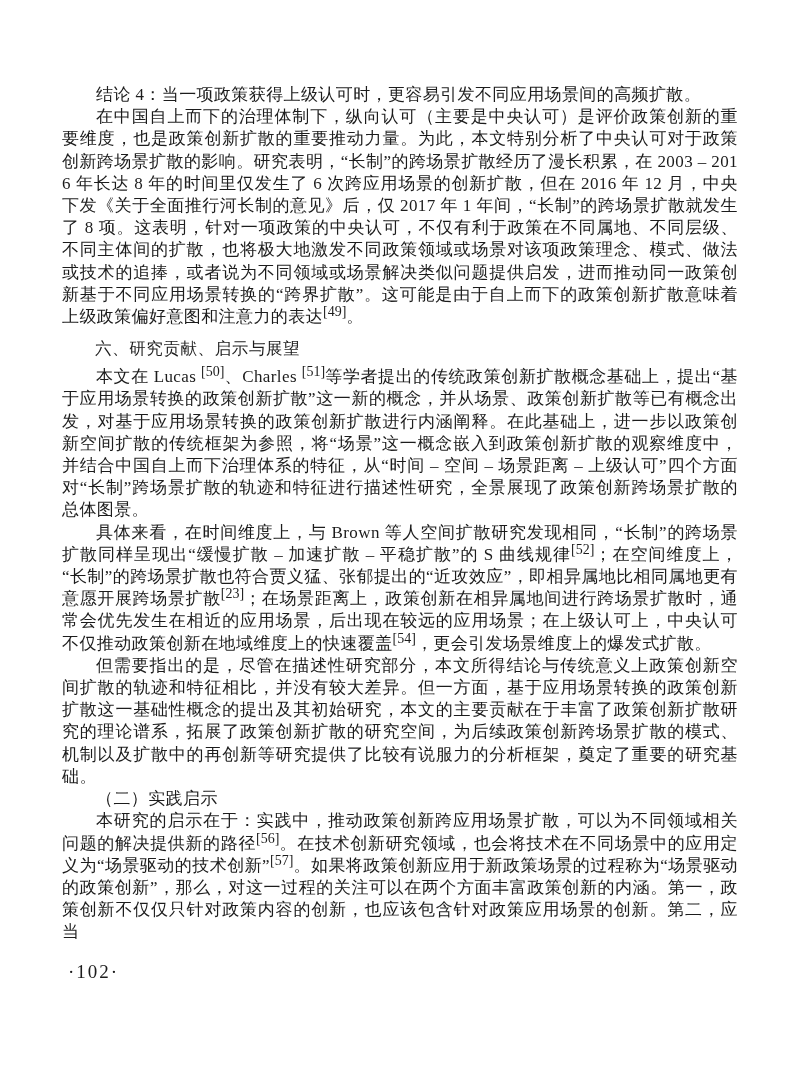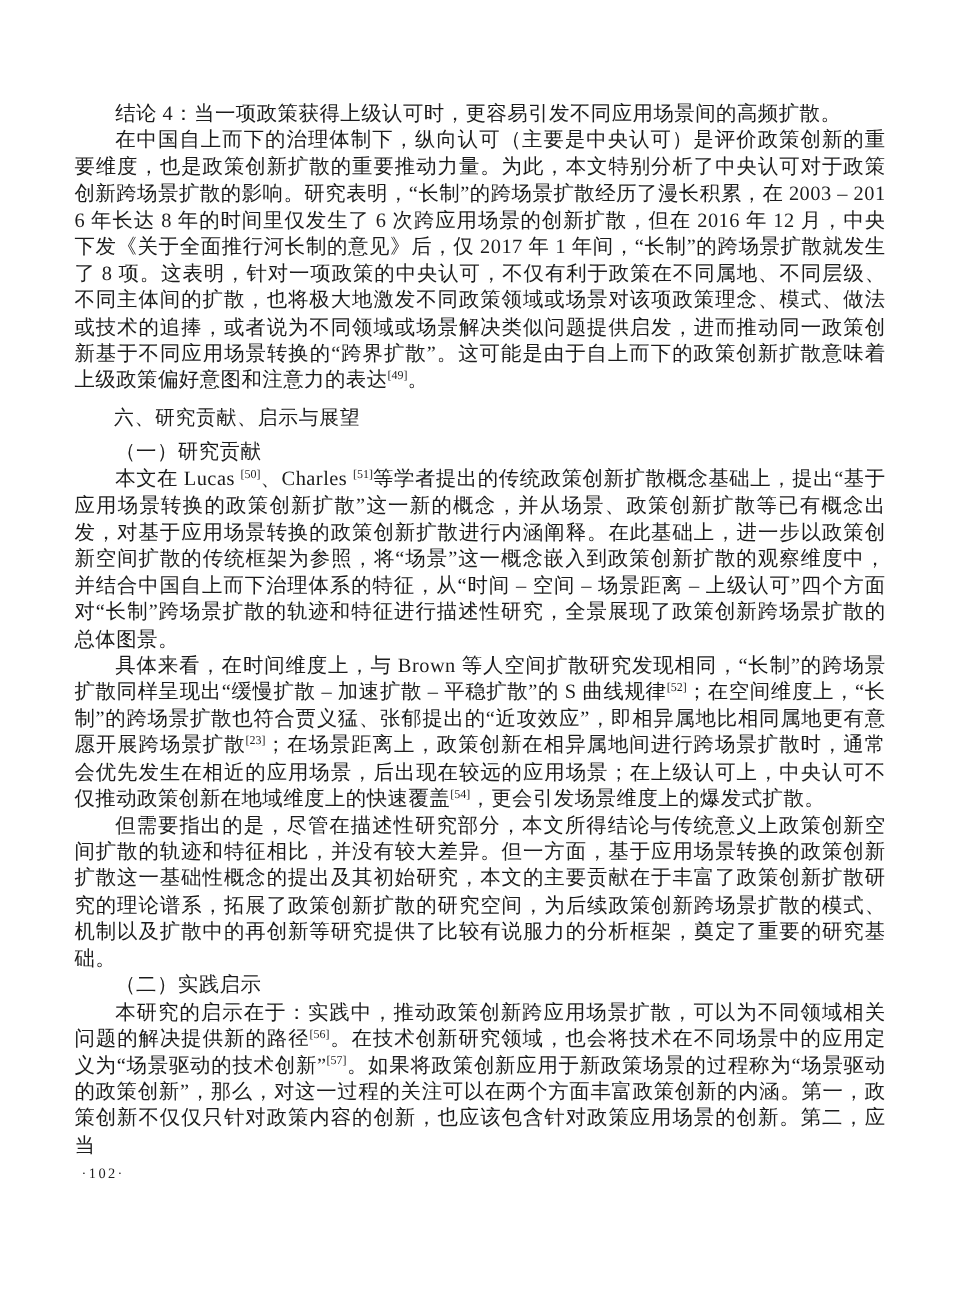--- a/index.html
+++ b/index.html
@@ -33,41 +33,40 @@
   .article-body h2.section-heading {
     margin: 9px 0 7px 0;
     font-size: 16.5px;
     line-height: 22px;
     font-weight: normal;
     font-family: "Liberation Sans", "DejaVu Sans", sans-serif;
     letter-spacing: 0.6px;
     text-indent: 2em;
   }
   sup.citation-ref {
-    font-size: 10px;
+    font-size: 14px;
     line-height: 0;
     letter-spacing: 0;
     vertical-align: 6px;
   }
   .page-number {
-    margin-top: 5px;
+    margin-top: 17px;
     padding-left: 6px;
-    font-size: 12px;
+    font-size: 19px;
     letter-spacing: 2px;
   }
 </style>
 </head>
 <body>
 
 <div class="page">
   <div class="article-body" id="article-body">
       <p class="paragraph">结论 4：当一项政策获得上级认可时，更容易引发不同应用场景间的高频扩散。</p>
       <p class="paragraph">在中国自上而下的治理体制下，纵向认可（主要是中央认可）是评价政策创新的重要维度，也是政策创新扩散的重要推动力量。为此，本文特别分析了中央认可对于政策创新跨场景扩散的影响。研究表明，“长制”的跨场景扩散经历了漫长积累，在 2003 – 2016 年长达 8 年的时间里仅发生了 6 次跨应用场景的创新扩散，但在 2016 年 12 月，中央下发《关于全面推行河长制的意见》后，仅 2017 年 1 年间，“长制”的跨场景扩散就发生了 8 项。这表明，针对一项政策的中央认可，不仅有利于政策在不同属地、不同层级、不同主体间的扩散，也将极大地激发不同政策领域或场景对该项政策理念、模式、做法或技术的追捧，或者说为不同领域或场景解决类似问题提供启发，进而推动同一政策创新基于不同应用场景转换的“跨界扩散”。这可能是由于自上而下的政策创新扩散意味着上级政策偏好意图和注意力的表达<sup class="citation-ref">[49]</sup>。</p>
       <h2 class="section-heading">六、研究贡献、启示与展望</h2>
-      <p class="paragraph">（一）研究贡献</p>
       <p class="paragraph">本文在 Lucas <sup class="citation-ref">[50]</sup>、Charles <sup class="citation-ref">[51]</sup>等学者提出的传统政策创新扩散概念基础上，提出“基于应用场景转换的政策创新扩散”这一新的概念，并从场景、政策创新扩散等已有概念出发，对基于应用场景转换的政策创新扩散进行内涵阐释。在此基础上，进一步以政策创新空间扩散的传统框架为参照，将“场景”这一概念嵌入到政策创新扩散的观察维度中，并结合中国自上而下治理体系的特征，从“时间 – 空间 – 场景距离 – 上级认可”四个方面对“长制”跨场景扩散的轨迹和特征进行描述性研究，全景展现了政策创新跨场景扩散的总体图景。</p>
       <p class="paragraph">具体来看，在时间维度上，与 Brown 等人空间扩散研究发现相同，“长制”的跨场景扩散同样呈现出“缓慢扩散 – 加速扩散 – 平稳扩散”的 S 曲线规律<sup class="citation-ref">[52]</sup>；在空间维度上，“长制”的跨场景扩散也符合贾义猛、张郁提出的“近攻效应”，即相异属地比相同属地更有意愿开展跨场景扩散<sup class="citation-ref">[23]</sup>；在场景距离上，政策创新在相异属地间进行跨场景扩散时，通常会优先发生在相近的应用场景，后出现在较远的应用场景；在上级认可上，中央认可不仅推动政策创新在地域维度上的快速覆盖<sup class="citation-ref">[54]</sup>，更会引发场景维度上的爆发式扩散。</p>
       <p class="paragraph">但需要指出的是，尽管在描述性研究部分，本文所得结论与传统意义上政策创新空间扩散的轨迹和特征相比，并没有较大差异。但一方面，基于应用场景转换的政策创新扩散这一基础性概念的提出及其初始研究，本文的主要贡献在于丰富了政策创新扩散研究的理论谱系，拓展了政策创新扩散的研究空间，为后续政策创新跨场景扩散的模式、机制以及扩散中的再创新等研究提供了比较有说服力的分析框架，奠定了重要的研究基础。</p>
       <p class="paragraph">（二）实践启示</p>
       <p class="paragraph">本研究的启示在于：实践中，推动政策创新跨应用场景扩散，可以为不同领域相关问题的解决提供新的路径<sup class="citation-ref">[56]</sup>。在技术创新研究领域，也会将技术在不同场景中的应用定义为“场景驱动的技术创新”<sup class="citation-ref">[57]</sup>。如果将政策创新应用于新政策场景的过程称为“场景驱动的政策创新”，那么，对这一过程的关注可以在两个方面丰富政策创新的内涵。第一，政策创新不仅仅只针对政策内容的创新，也应该包含针对政策应用场景的创新。第二，应当</p>
     </div>
   <div class="page-number">·102·</div>
 </div>
 
 </body></html>

